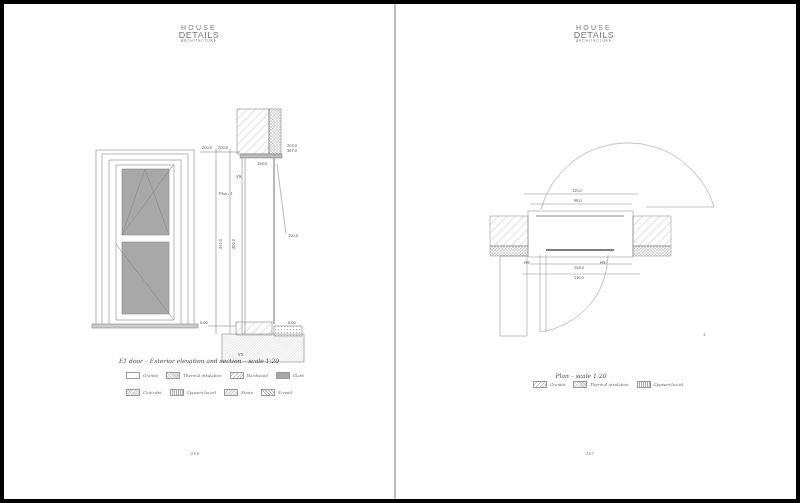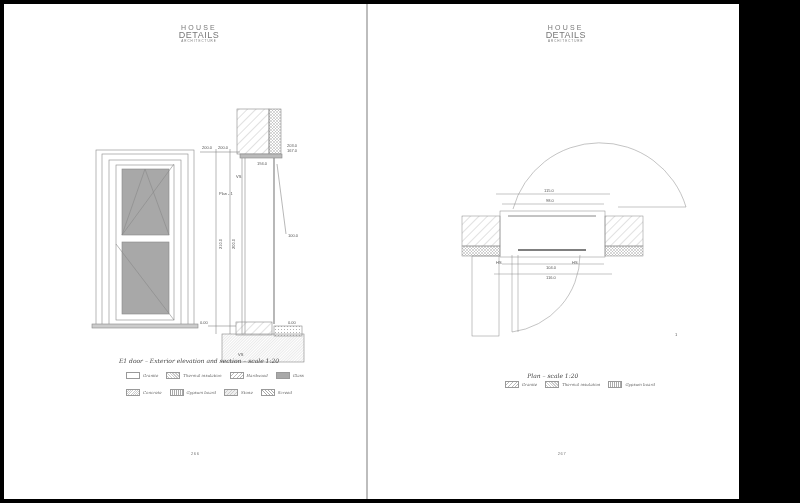--- a/index.html
+++ b/index.html
@@ -1,21 +1,21 @@
 <!DOCTYPE html>
 <html><head>
 <meta charset="utf-8">
 <style>
   html, body { margin:0; padding:0; }
   body {
     width:800px; height:503px; background:#000; position:relative; overflow:hidden;
     font-family: "Liberation Sans", sans-serif;
   }
   .spread {
-    position:absolute; left:4px; top:4px; width:735px; height:495px;
+    position:absolute; left:4px; top:4px; width:792px; height:495px;
     background:#fff; display:flex;
   }
   .page { position:relative; height:495px; background:#fff; }
   .page.left { width:390px; }
   .gutter { width:2px; height:495px; background:#bdbdbd; }
   .page.right { width:400px; }
   .logo {
     position:absolute; top:20px; width:80px; text-align:center; color:#777;
     line-height:1;
   }

